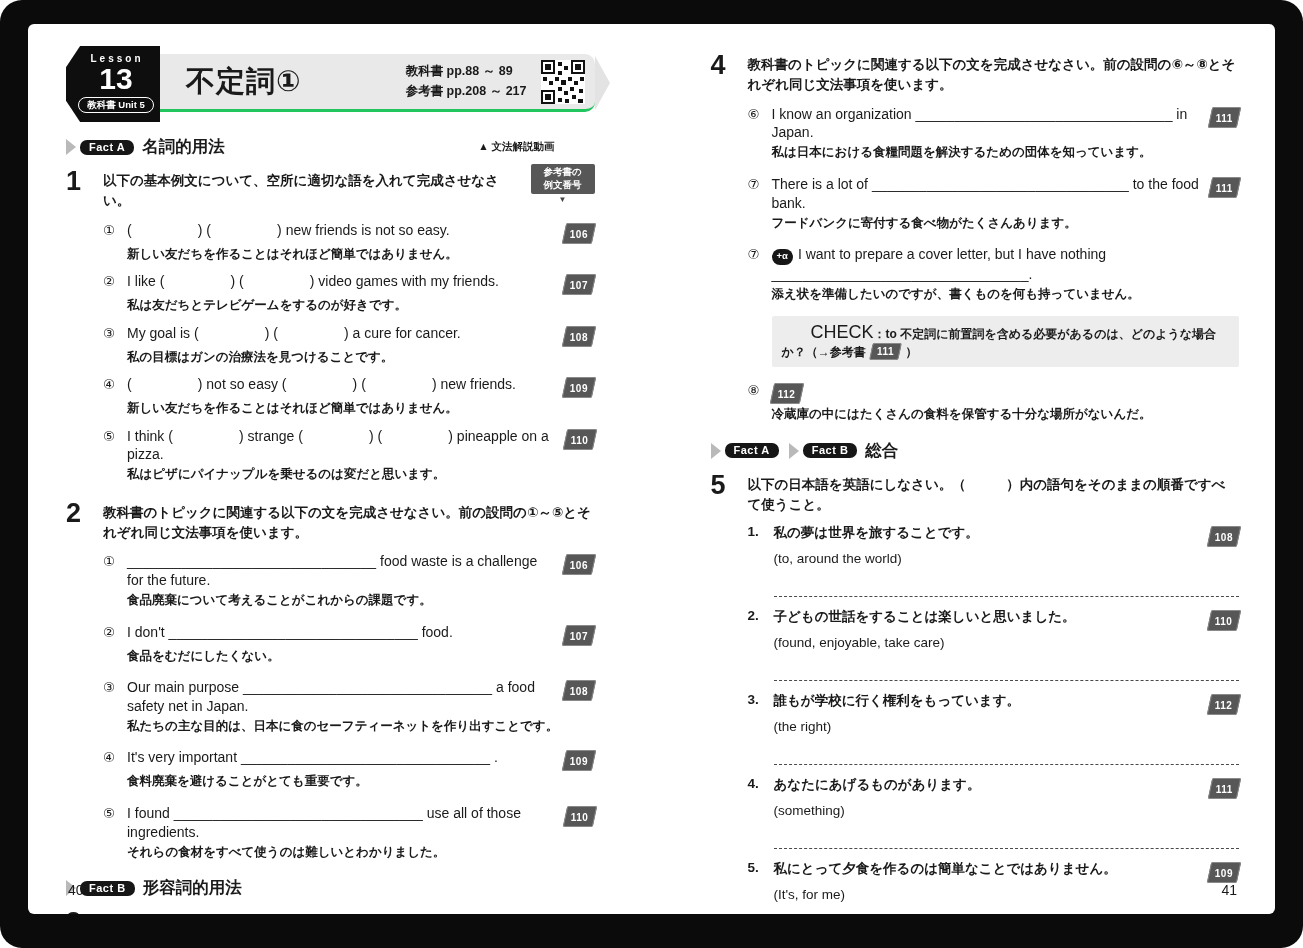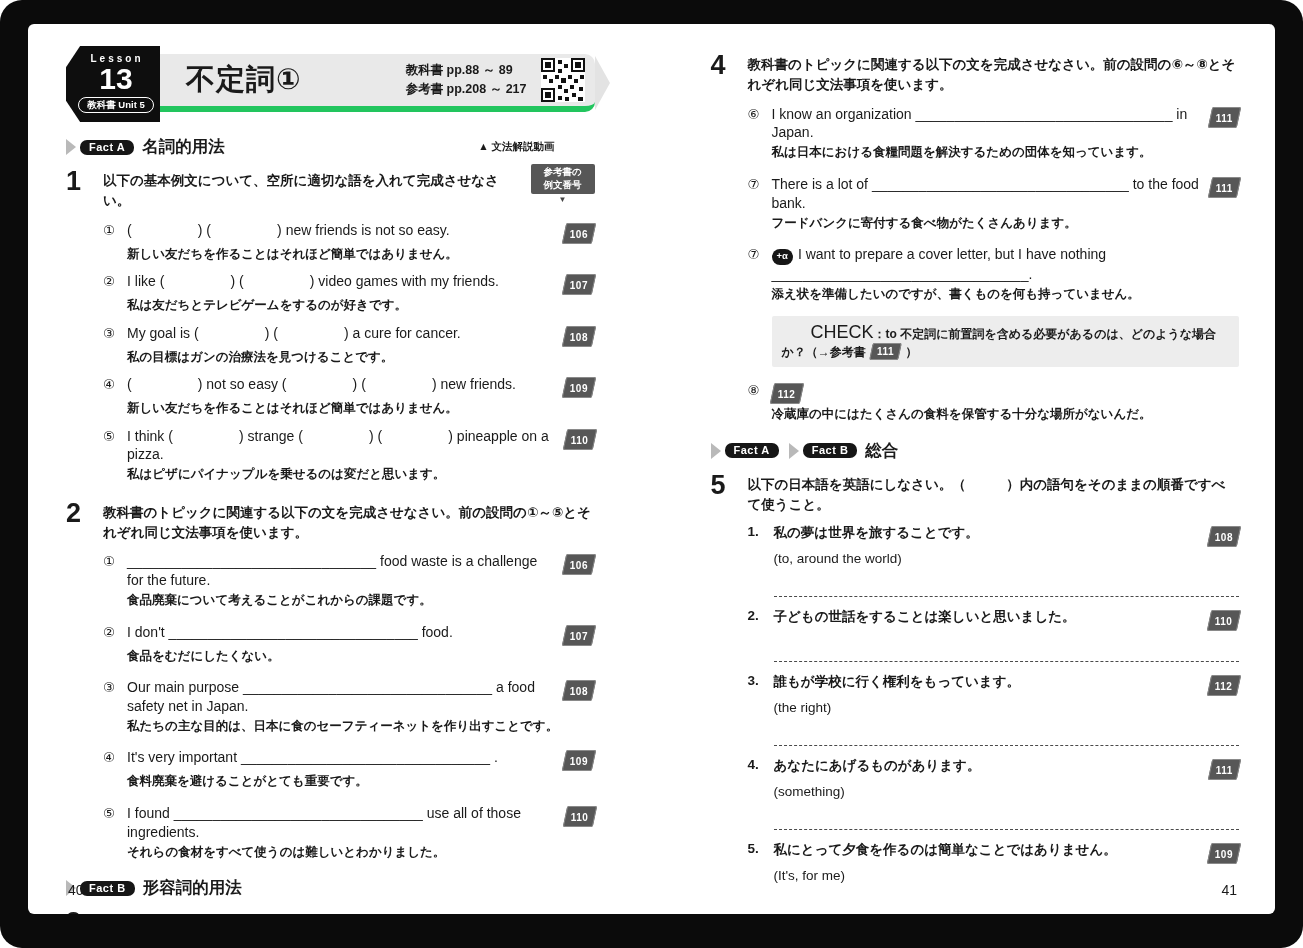--- a/index.html
+++ b/index.html
@@ -11,21 +11,21 @@
   .page-right { padding:28px 36px 0 64px; }
 
   
   .header { position:relative; display:flex; align-items:flex-start; margin-bottom:14px; }
   .hex { position:relative; z-index:2; width:94px; height:76px; background:#0e0e0e; color:#fff; text-align:center;
          clip-path:polygon(15% 0,100% 0,100% 100%,15% 100%,0 72%,0 28%); padding-top:7px; flex-shrink:0; }
   .hex .lesson { font-size:10px; font-weight:bold; letter-spacing:3px; padding-left:8px; }
   .hex .lnum { font-size:30px; font-weight:bold; line-height:1.0; padding-left:6px; }
   .hex .unit { display:inline-block; margin-top:2px; margin-left:6px; border:1.5px solid #fff; border-radius:9px; font-size:9.5px; font-weight:bold; padding:0 8px; line-height:14px; }
   .titlebar { position:relative; z-index:1; flex:1; height:58px; margin-left:-10px; margin-top:8px; background:#e9e9e9;
-              border-radius:4px 10px 10px 4px; border-bottom:6px solid #22c55e; display:flex; align-items:center; }
+              border-radius:4px 10px 10px 4px; border-bottom:3px solid #22c55e; display:flex; align-items:center; }
   .titlebar:after { content:""; position:absolute; right:-15px; top:2px; width:0; height:0;
                     border-top:27px solid transparent; border-bottom:27px solid transparent; border-left:15px solid #e3e3e3; }
   .title { font-size:29px; font-weight:bold; margin-left:36px; letter-spacing:1px; }
   .pagerefs { margin-left:auto; font-size:12.5px; font-weight:600; line-height:1.55; text-align:left; }
   .qr { margin:0 10px 0 14px; background:#fff; }
   .videocap { position:absolute; right:40px; top:94px; font-size:10.5px; font-weight:bold; }
 
   
   .facthead { display:flex; align-items:center; gap:8px; margin:14px 0 10px 0; }
   .factarrow { width:0; height:0; border-top:8px solid transparent; border-bottom:8px solid transparent; border-left:10px solid #b9b9b9; margin-right:-4px; }
@@ -319,20 +319,21 @@
               </div>
           <div class="hint">(to, around the world)</div>
           <div class="ansline"></div>
         </div>
         <div class="t-item">
           <div class="row">
                 <span class="qn">2.</span>
                 <span class="ja-main">子どもの世話をすることは楽しいと思いました。</span>
                 <span class="rb"><span>110</span></span>
               </div>
+          <div class="hint">(found, enjoyable, take care)</div>
           <div class="ansline"></div>
         </div>
         <div class="t-item">
           <div class="row">
                 <span class="qn">3.</span>
                 <span class="ja-main">誰もが学校に行く権利をもっています。</span>
                 <span class="rb"><span>112</span></span>
               </div>
           <div class="hint">(the right)</div>
           <div class="ansline"></div>

